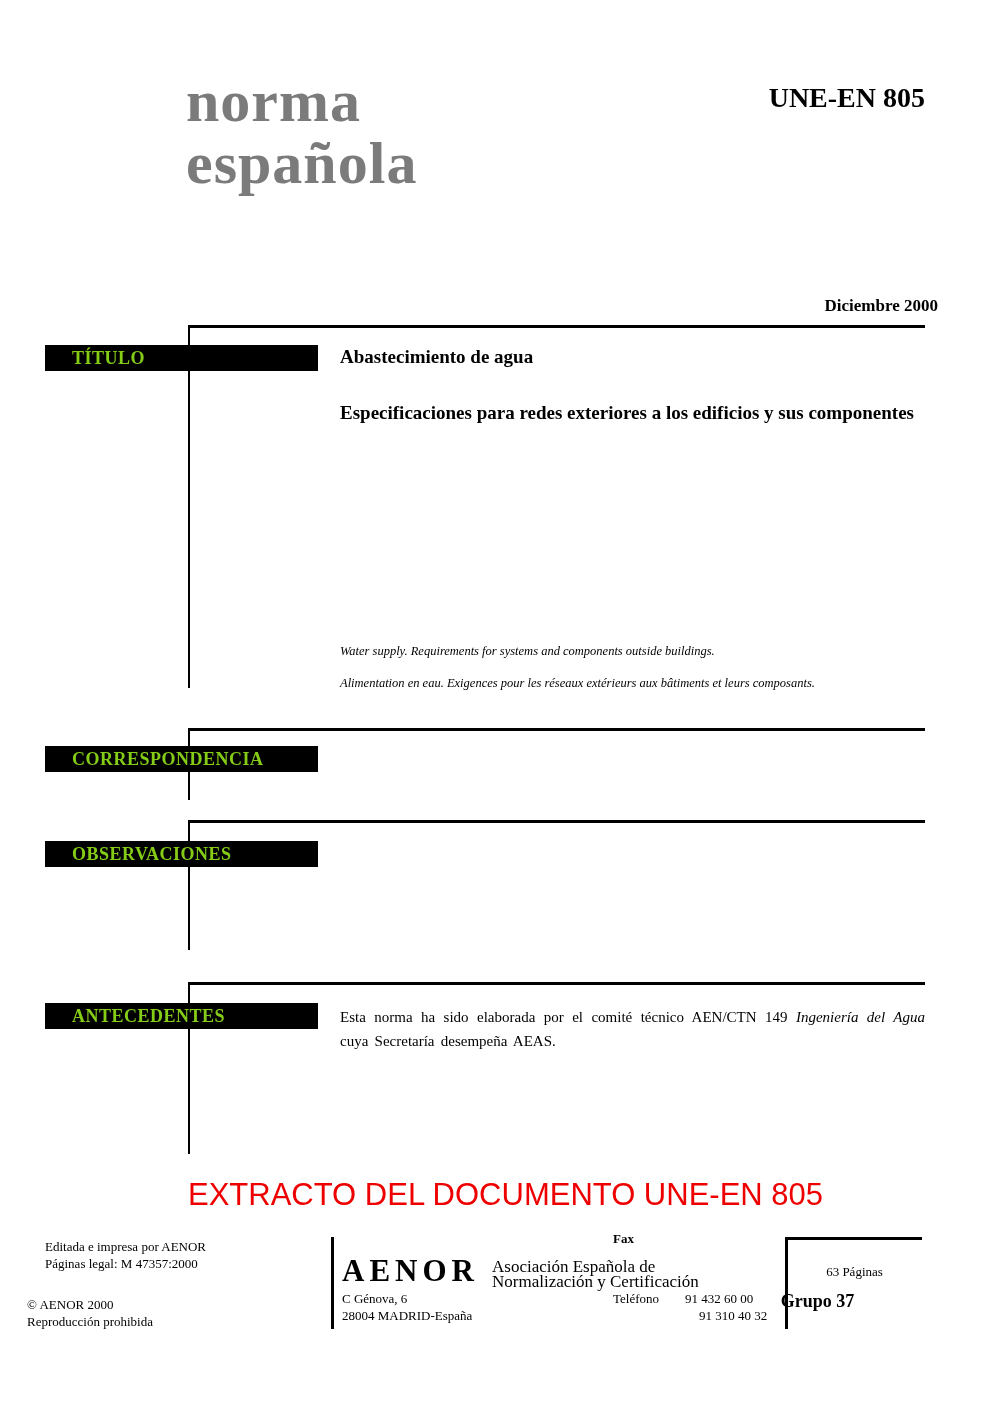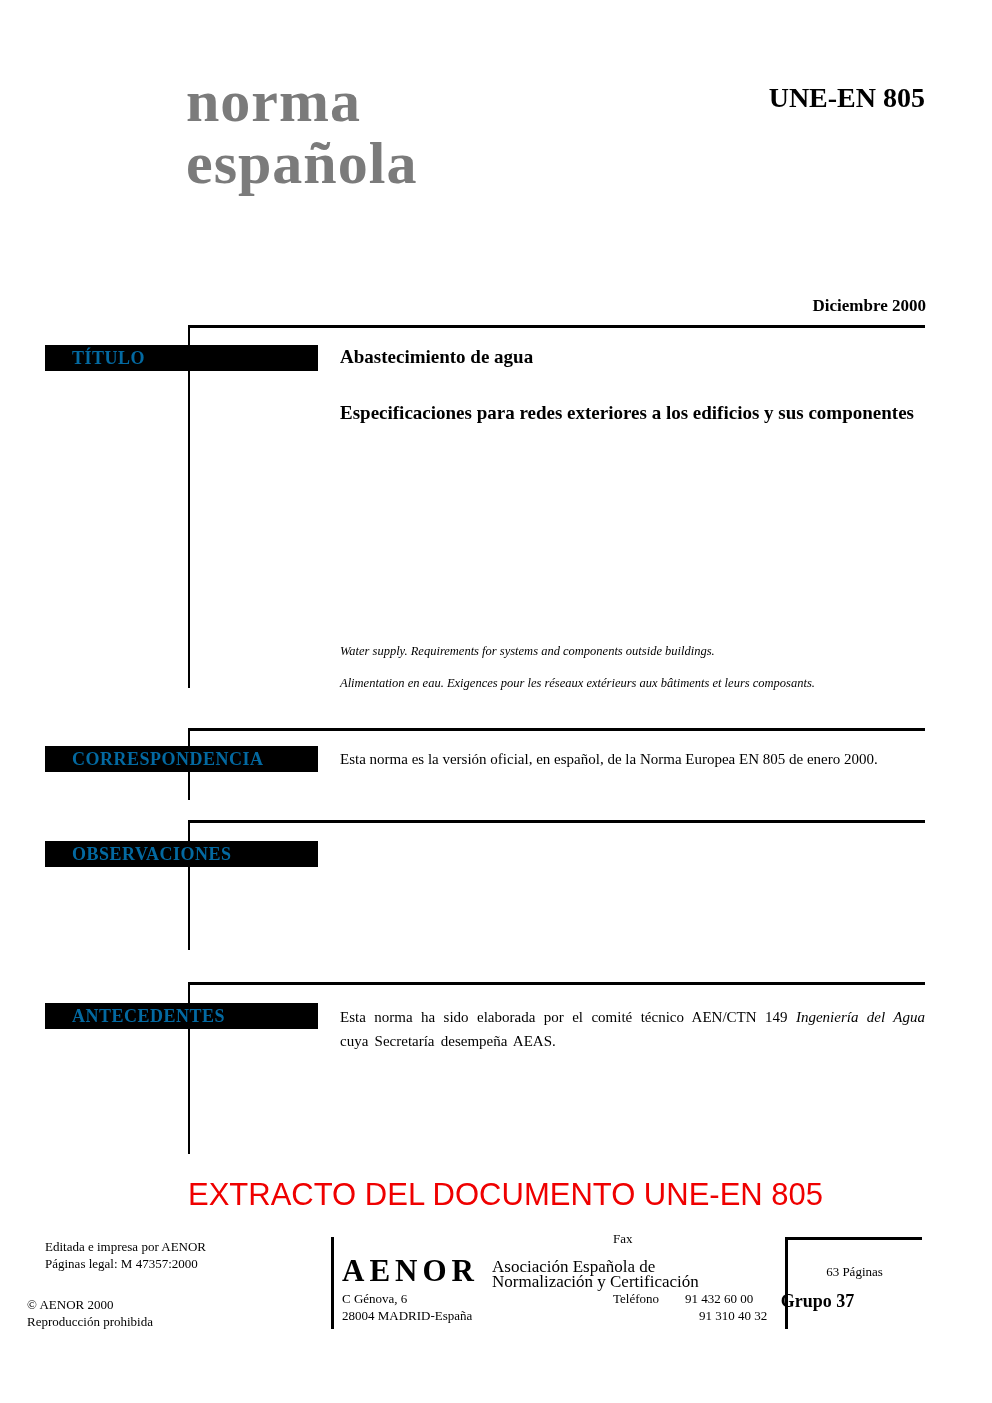--- a/index.html
+++ b/index.html
@@ -10,21 +10,21 @@
   .abs{position:absolute;}
   
   .logo{font-weight:bold;font-size:60px;line-height:62px;color:var(--logo-gray,#7b7b7b);letter-spacing:1px;}
   .doc-code{font-weight:bold;font-size:28px;text-align:right;}
   .issue-date{font-weight:bold;font-size:17px;text-align:right;}
   
   .hrule{background:var(--bar-black,#000);height:3px;}
   .vrule{background:var(--bar-black,#000);width:2px;}
   
   .label-bar{
-    background:var(--bar-black,#000);color:#0369a1;width:273px;height:26px;
+    background:var(--bar-black,#000);color:#84cc16;width:273px;height:26px;
     font-weight:bold;font-size:18px;line-height:26px;padding-left:27px;
     box-sizing:border-box;letter-spacing:0.5px;white-space:nowrap;
   }
   
   .content{left:340px;width:585px;}
   .t-head{font-weight:bold;font-size:19px;}
   .t-para{font-weight:bold;font-size:19px;line-height:28px;text-align:justify;}
   .lang-line{font-style:italic;font-size:12.5px;}
   .body-text{font-size:15px;line-height:24px;text-align:justify;}
   .anteced{word-spacing:2.5px;}
@@ -46,21 +46,21 @@
 </head>
 <body>
 
 <div id="page">
 
   <div class="abs logo" style="left:186px;top:70px;">
     <div>norma</div>
     <div>española</div>
   </div>
   <div class="abs doc-code" style="right:67px;top:82px;">UNE-EN 805</div>
-  <div class="abs issue-date" style="right:66px;top:296px;">Diciembre 2000</div>
+  <div class="abs issue-date" style="right:54px;top:296px;">Diciembre 2000</div>
 
   <div class="abs hrule" style="left:188px;top:325px;width:737px;"></div>
   <div class="abs hrule" style="left:188px;top:728px;width:737px;"></div>
   <div class="abs hrule" style="left:188px;top:820px;width:737px;"></div>
   <div class="abs hrule" style="left:188px;top:982px;width:737px;"></div>
 
   <div class="abs vrule" style="left:188px;top:325px;height:363px;"></div>
   <div class="abs vrule" style="left:188px;top:728px;height:72px;"></div>
   <div class="abs vrule" style="left:188px;top:820px;height:130px;"></div>
   <div class="abs vrule" style="left:188px;top:982px;height:172px;"></div>
@@ -76,42 +76,41 @@
   </div>
   <div class="abs label-bar" style="left:45px;top:1003px;">
     <span>ANTECEDENTES</span>
   </div>
 
   <div class="abs content t-head" style="top:346px;">Abastecimiento de agua</div>
   <div class="abs content t-para" style="top:399px;">Especificaciones para redes exteriores a los edificios y sus componentes</div>
   <div class="abs content lang-line" style="top:644px;">Water supply. Requirements for systems and components outside buildings.</div>
   <div class="abs content lang-line" style="top:676px;">Alimentation en eau. Exigences pour les réseaux extérieurs aux bâtiments et leurs composants.</div>
 
-  <div class="abs content body-text" style="top:747px;">Esta norma es la versión oficial, en español, de la Norma Europea EN 805 de enero 2000.</div>
 
   <div class="abs content body-text anteced" style="top:1005px;"><span>Esta norma ha sido elaborada por el comité técnico AEN/CTN 149 </span><span class="it">Ingeniería del Agua</span><span> cuya Secretaría desempeña AEAS.</span></div>
 
   <div class="abs extract" style="left:188px;top:1177px;">EXTRACTO DEL DOCUMENTO UNE-EN 805</div>
 
   <div class="abs f-small" style="left:45px;top:1238px;">Editada e impresa por AENOR
 Páginas legal: M 47357:2000</div>
   <div class="abs f-small" style="left:27px;top:1296px;">© AENOR 2000
 Reproducción prohibida</div>
 
   <div class="abs" style="left:331px;top:1237px;width:3px;height:92px;background:#000;"></div>
 
   <div class="abs aenor" style="left:342px;top:1254px;">AENOR</div>
   <div class="abs assoc" style="left:492px;top:1259px;">Asociación Española de
 Normalización y Certificación</div>
   <div class="abs f-small" style="left:342px;top:1290px;">C Génova, 6
 28004 MADRID-España</div>
 
   <div class="abs contact" style="left:613px;top:1290px;">Teléfono</div>
   <div class="abs contact" style="left:685px;top:1290px;">91 432 60 00</div>
-  <div class="abs contact" style="left:613px;top:1230px;">Fax</div>
+  <div class="abs contact" style="left:613px;top:1230px;font-weight:bold;">Fax</div>
   <div class="abs contact" style="left:685px;top:1307px;margin-left:14px;">91 310 40 32</div>
 
   <div class="abs" style="left:785px;top:1237px;width:3px;height:92px;background:#000;"></div>
   <div class="abs" style="left:785px;top:1237px;width:137px;height:3px;background:#000;"></div>
   <div class="abs pages-box" style="left:787px;top:1264px;">63 Páginas</div>
   <div class="abs grupo-box" style="left:750px;top:1291px;">Grupo 37</div>
 
 </div>
 
 </body></html>

